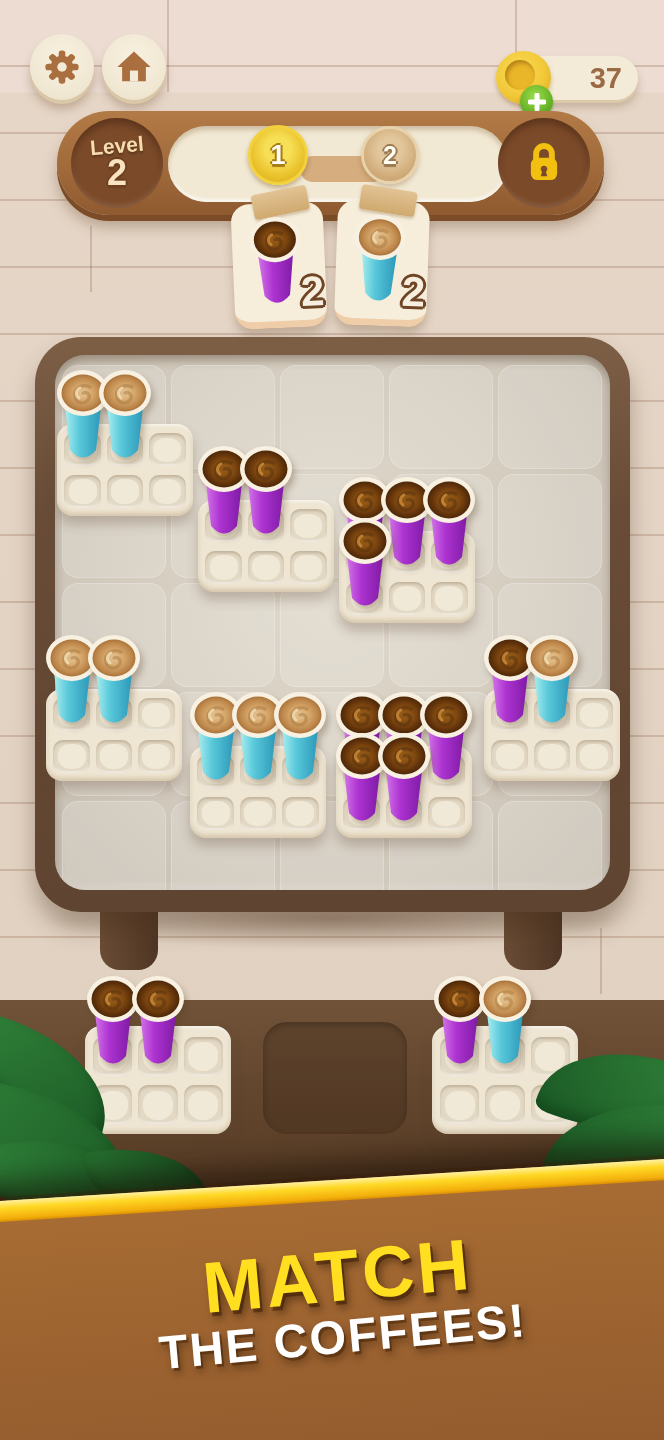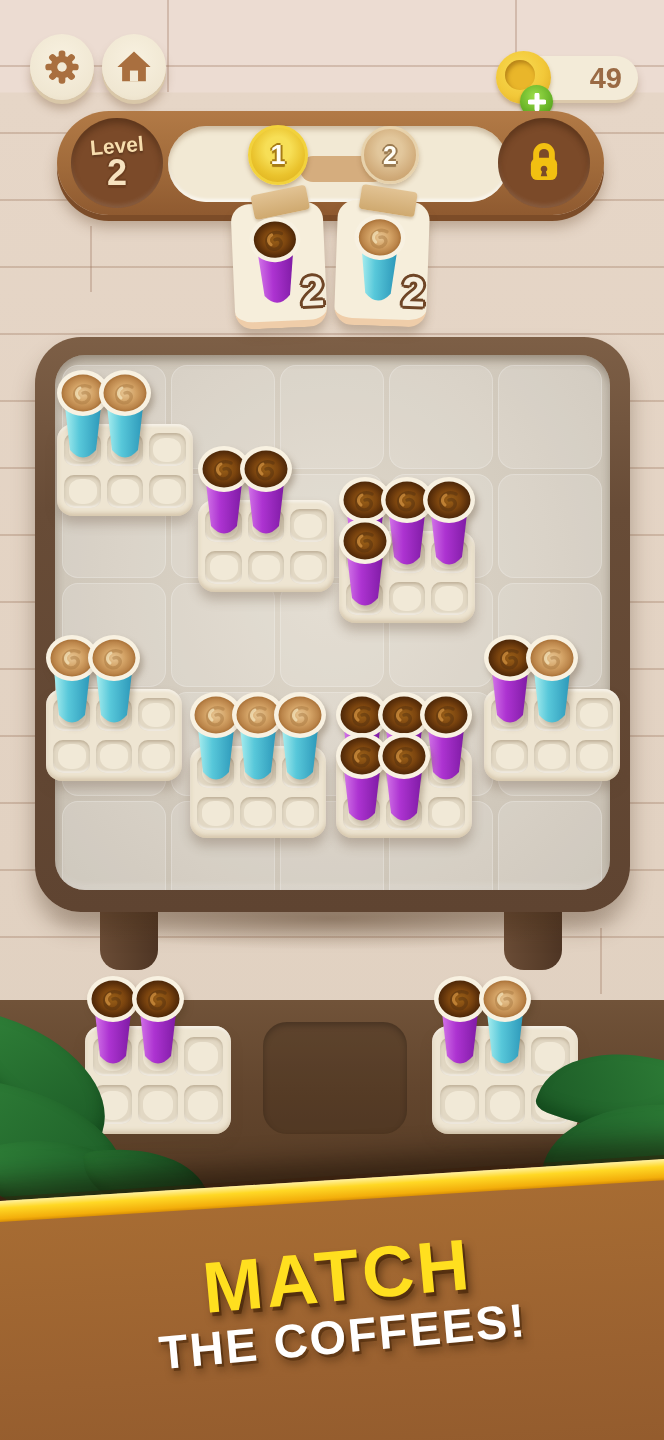--- a/index.html
+++ b/index.html
@@ -525,21 +525,21 @@
     </svg>
   </div>
   <div class="btn-round btn-home">
     <svg width="38" height="38" viewBox="0 0 32 32">
       <path d="M16 3 L30 16 H26 V28 H6 V16 H2 Z" fill="#a96f3f"></path>
       <rect x="12.6" y="19" width="6.8" height="9" fill="#f2ead6"></rect>
     </svg>
   </div>
 
   <div class="coin-pill">
-    <div class="coin-value">49</div>
+    <div class="coin-value">37</div>
     <div class="coin"></div>
     <div class="plus-badge">
       <svg width="18" height="18" viewBox="0 0 18 18">
         <path d="M9 2 V16 M2 9 H16" stroke="#ffffff" stroke-width="5" stroke-linecap="round"></path>
       </svg>
     </div>
   </div>
 
   <div class="level-pill">
     <div class="dark-circle level-circle">

